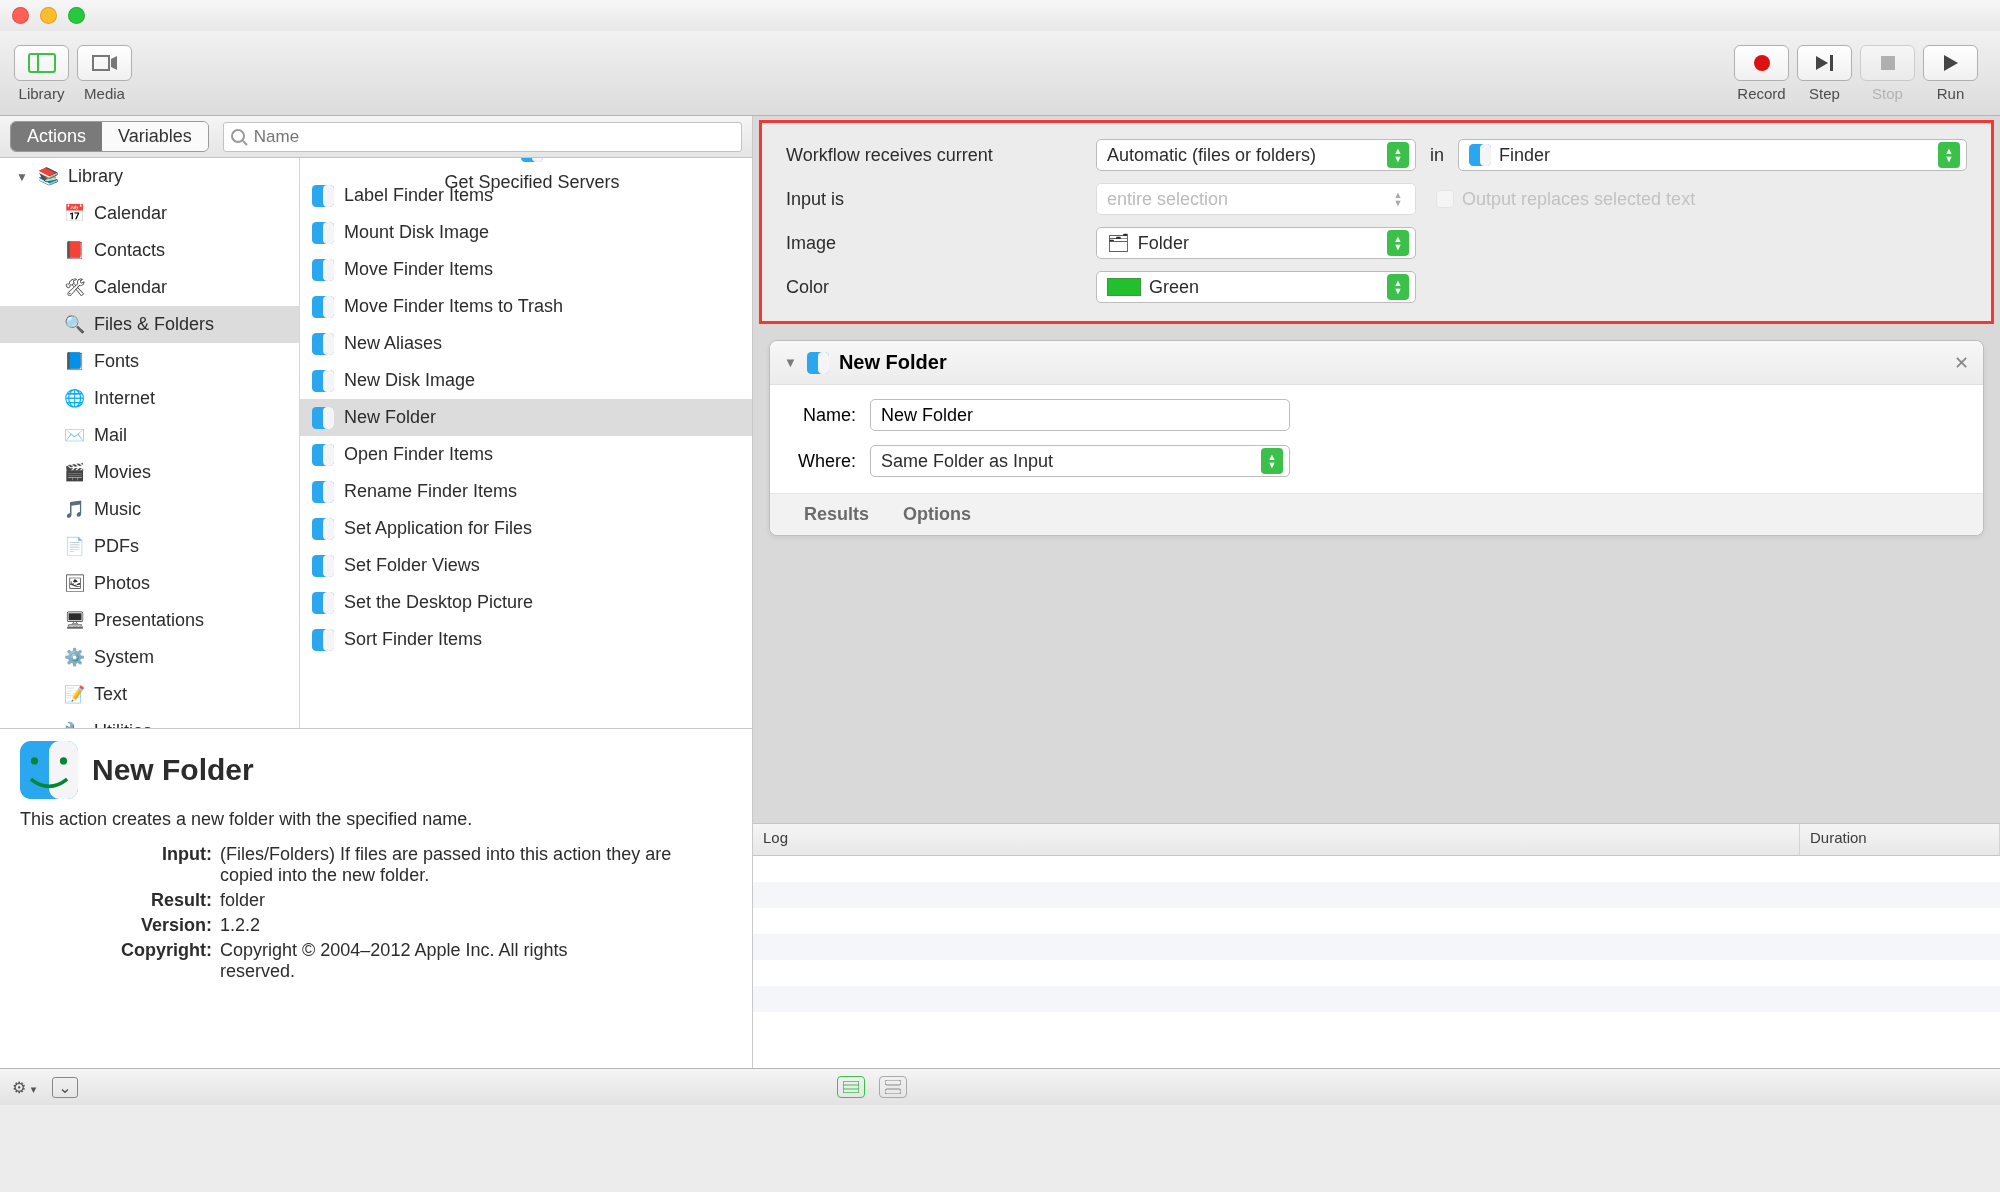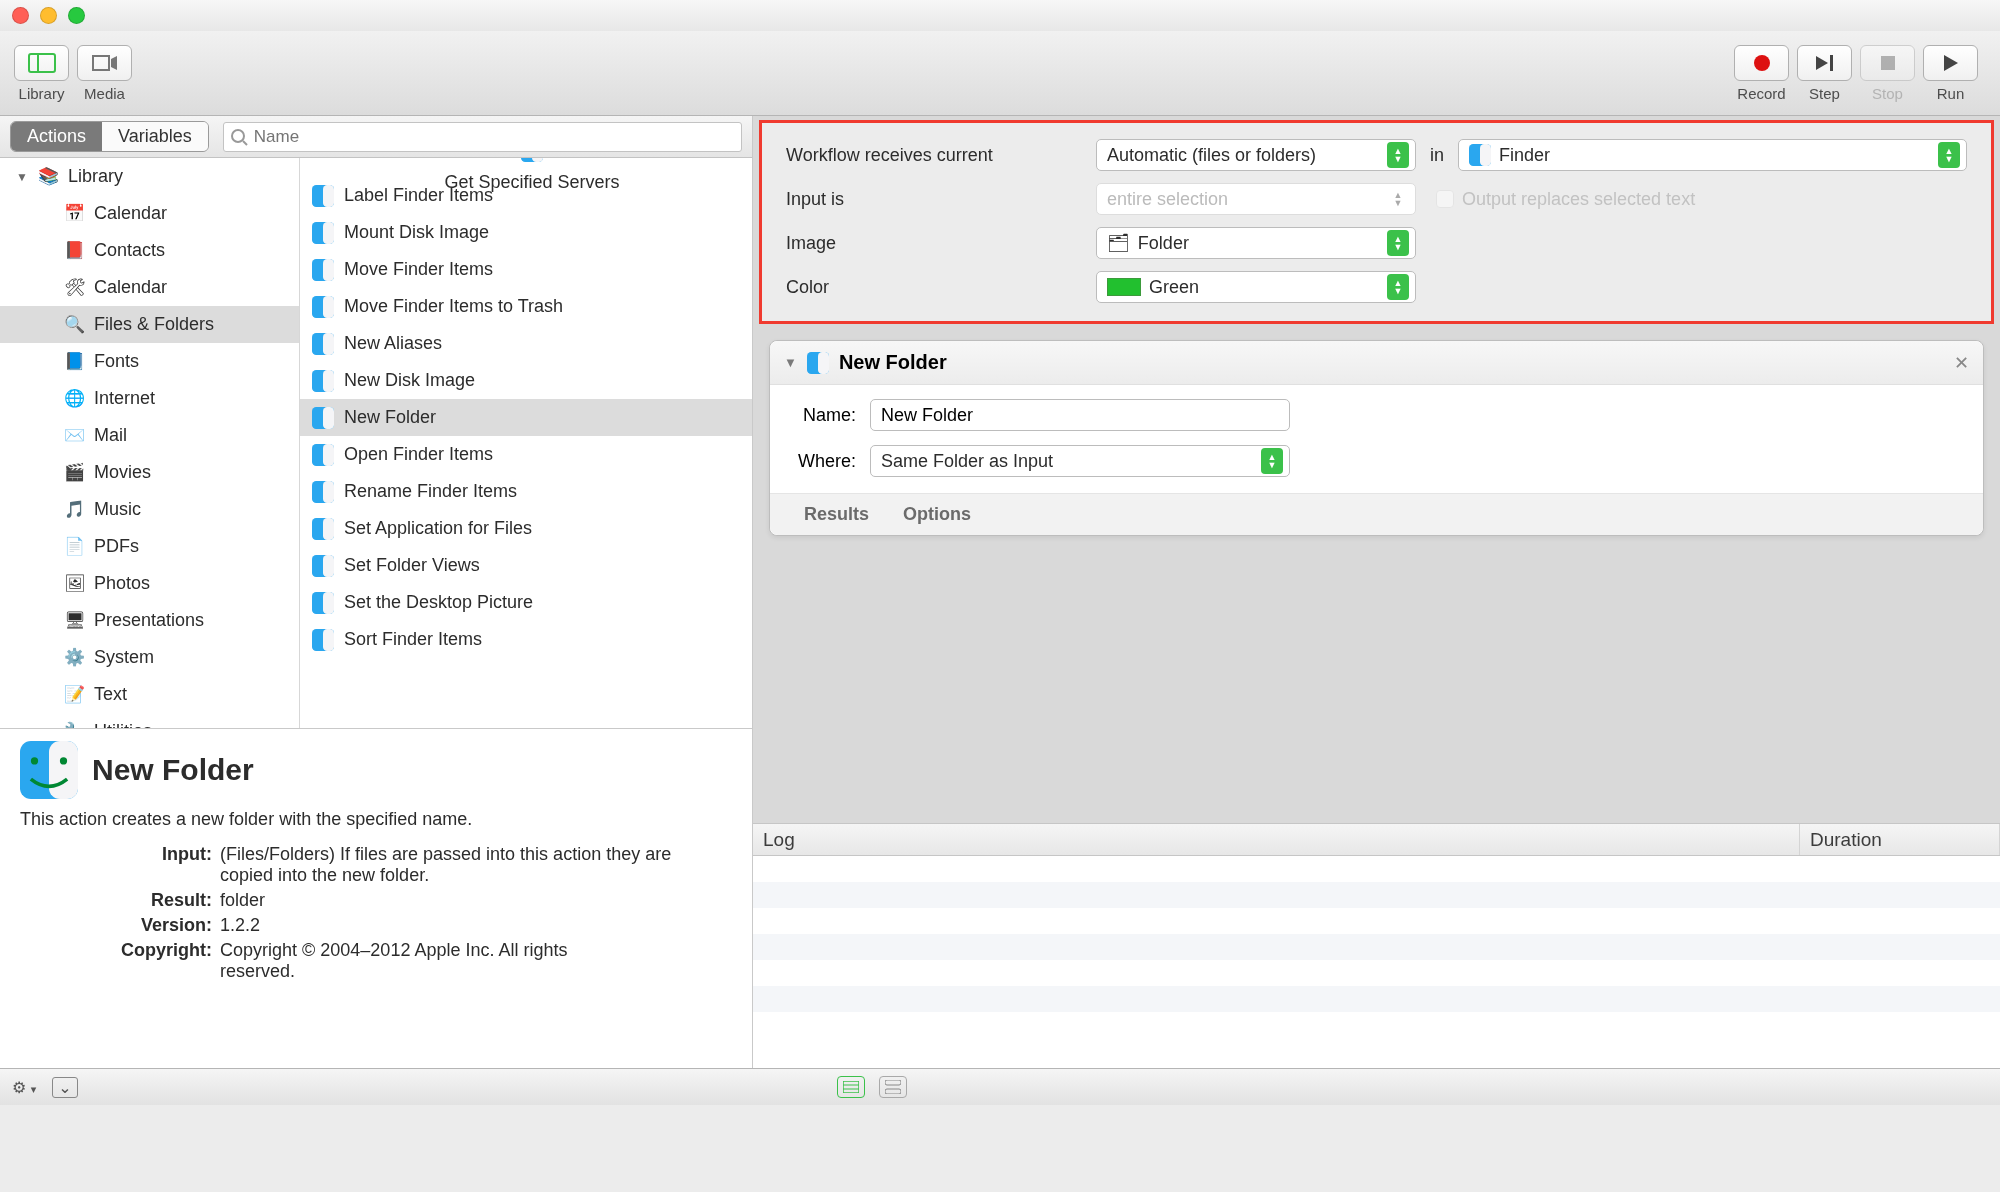--- a/index.html
+++ b/index.html
@@ -75,21 +75,21 @@
 .cardhdr .ttl{font-size:20px;font-weight:700}
 .cardhdr .close{margin-left:auto;color:#888;font-size:18px;cursor:pointer}
 .cardbody{padding:14px 20px}
 .cbrow{display:flex;align-items:center;margin-bottom:14px;font-size:18px}
 .cbrow .lbl{width:80px;text-align:right;padding-right:14px}
 .cbrow input[type=text]{flex:0 0 420px;height:32px;border:1px solid #bcbcbc;border-radius:5px;padding:0 10px;font-size:18px}
 .cardtabs{display:flex;gap:34px;padding:10px 34px;border-top:1px solid #e5e5e5;font-size:18px;font-weight:600;color:#6b6b6b;background:#f2f2f2;border-radius:0 0 8px 8px}
 
 
 #logpane{height:245px;background:#fff;border-top:1px solid #c6c6c6;display:flex;flex-direction:column}
-.loghdr{display:flex;height:32px;background:linear-gradient(#f5f5f5,#e7e7e7);border-bottom:1px solid #c6c6c6;font-size:19px;color:#3c3c3c}
+.loghdr{display:flex;height:32px;background:linear-gradient(#f5f5f5,#e7e7e7);border-bottom:1px solid #c6c6c6;font-size:15px;color:#3c3c3c}
 .loghdr div{padding:5px 10px;border-right:1px solid #d4d4d4}
 .lc1{flex:1}.lc2{width:200px}
 .logrows{flex:1}
 .logrow{height:26px}
 .logrow.alt{background:#f4f6f9}
 
 
 #btmbar{height:36px;display:flex;align-items:center;padding:0 12px;background:linear-gradient(#f5f5f5,#e2e2e2);gap:16px;font-size:16px;color:#555}
 #btmright{margin-left:743px;display:flex;gap:14px}
 .viewbtn{width:28px;height:22px;border:1px solid #a9a9a9;border-radius:4px;display:flex;align-items:center;justify-content:center}

